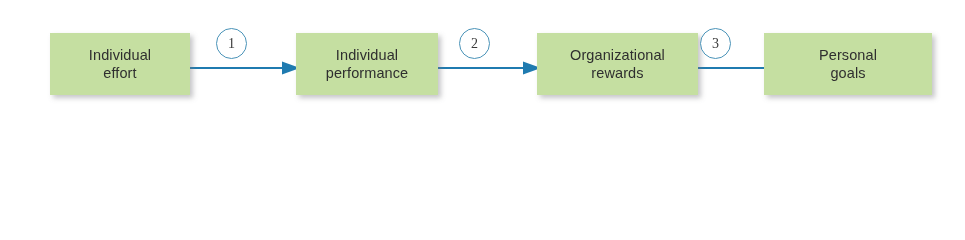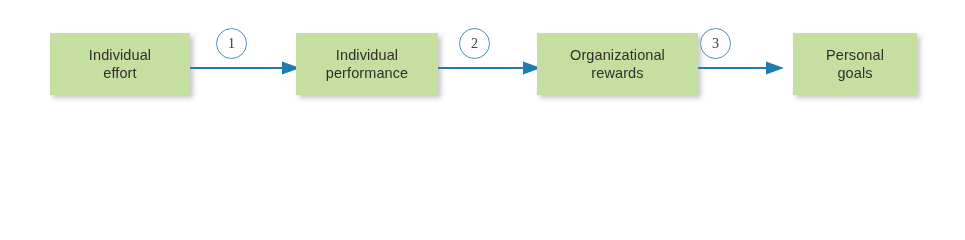--- a/index.html
+++ b/index.html
@@ -40,21 +40,21 @@
     line-height: 18px;
     text-align: center;
     letter-spacing: 0.1px;
     white-space: pre-line;
     padding: 0 4px;
   }
 
   #node-1 { left: 50px;  width: 140px; }
   #node-2 { left: 296px; width: 142px; }
   #node-3 { left: 537px; width: 161px; }
-  #node-4 { left: 793px; width: 124px; }
+  #node-4 { left: 764px; width: 168px; }
 
   
   .connector {
     position: absolute;
     top: 56px;
     height: 24px;
     z-index: 2;
   }
   #connector-1 { left: 188px; width: 112px; }
   #connector-2 { left: 436px; width: 105px; }

